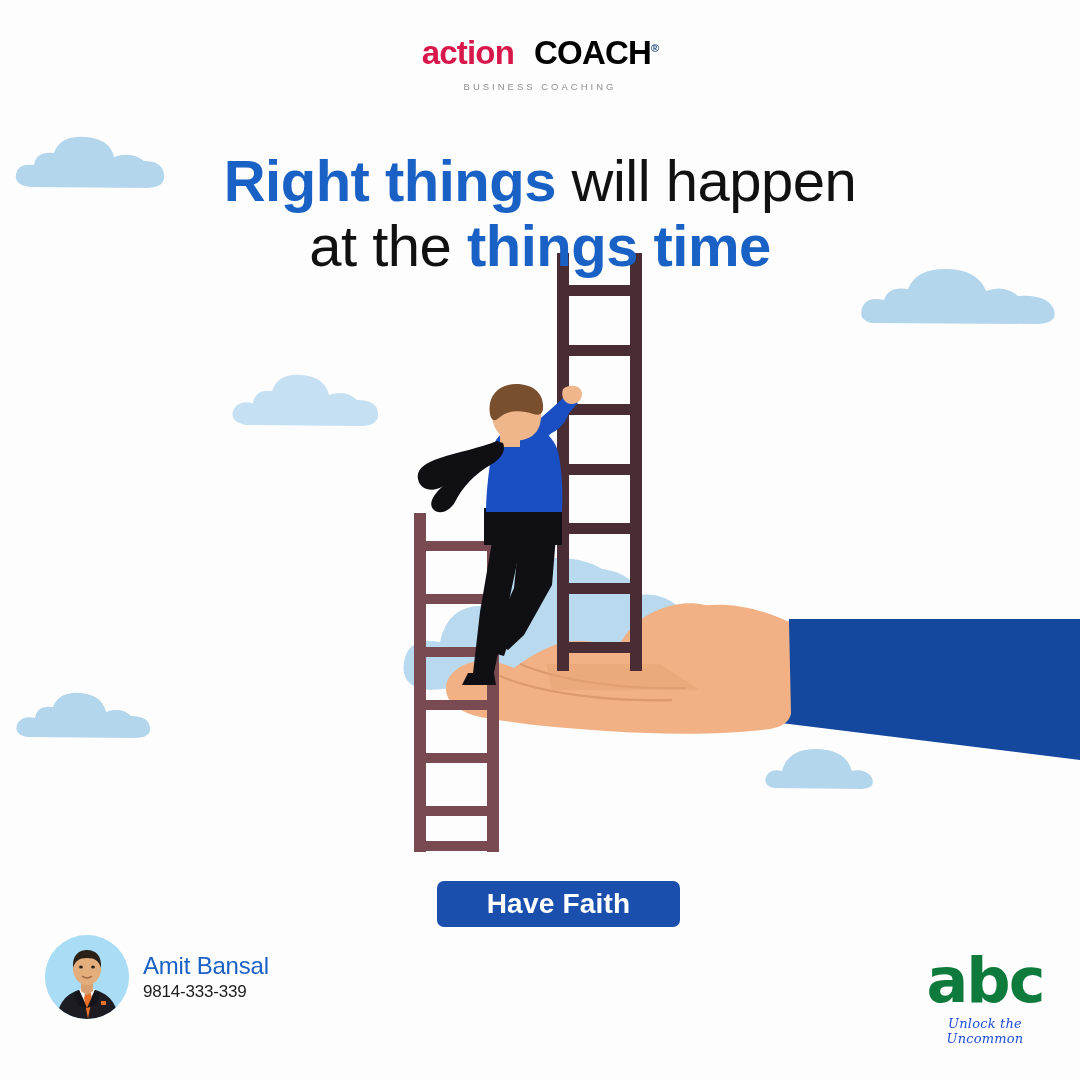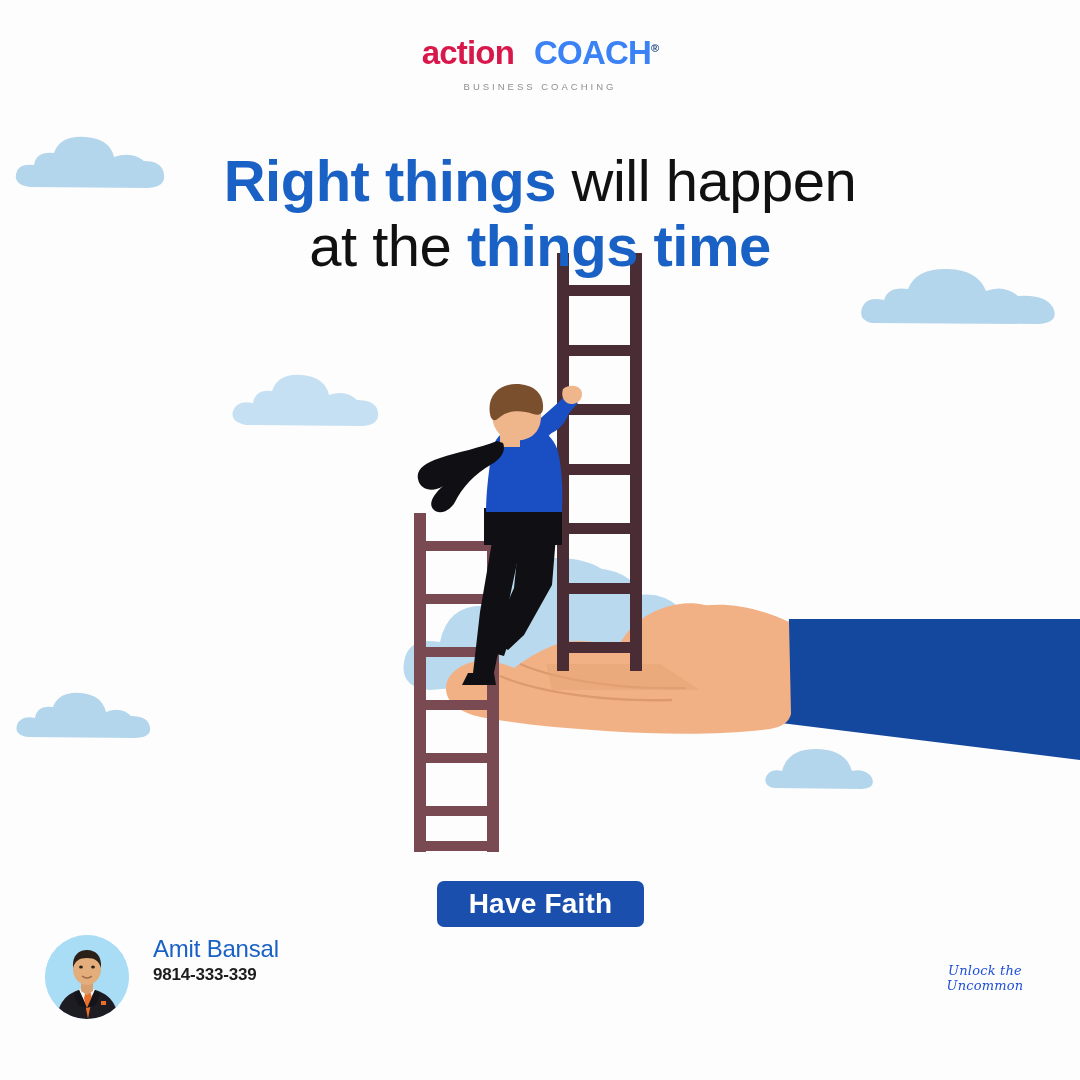--- a/index.html
+++ b/index.html
@@ -30,21 +30,21 @@
     text-align: center;
     line-height: 1;
   }
   .logo-wordmark {
     font-size: 33px;
     font-weight: bold;
     letter-spacing: -0.8px;
     white-space: nowrap;
   }
   .logo-action { color: #d8174a; text-align: right; }
-  .logo-coach  { color: #3b82f6; margin-left: 20px; }
+  .logo-coach  { color: #000000; margin-left: 20px; }
   .logo-reg {
     font-size: 11px;
     color: #16457e;
     vertical-align: super;
   }
   .logo-sub {
     margin-top: 13px;
     font-size: 9.5px;
     letter-spacing: 3.0px;
     color: #8d8f92;
@@ -75,21 +75,21 @@
     left: 0; top: 0;
     width: 1080px; height: 1080px;
   }
   #illustration svg { display: block; }
 
   
   #cta-button {
     position: absolute;
     left: 437px;
     top: 881px;
-    width: 207px;
+    width: 243px;
     height: 46px;
     background: #1b4fae;
     border-radius: 7px;
     border: none;
     color: #ffffff;
     font-size: 28px;
     font-weight: bold;
     letter-spacing: 0.2px;
     cursor: pointer;
     display: flex;
@@ -97,42 +97,43 @@
     justify-content: center;
     font-family: "Liberation Sans", sans-serif;
   }
 
   
   #coach-card {
     position: absolute;
     left: 45px;
     top: 935px;
     display: flex;
-    gap: 24px;
+    align-items: center;
+    gap: 14px;
   }
   #coach-avatar {
     width: 84px; height: 84px;
     border-radius: 50%;
     overflow: hidden;
     background: #a9dcf5;
     position: relative;
     flex: 0 0 auto;
   }
   #coach-avatar svg { display:block; width: 84px; height: 84px; }
   #coach-text { line-height: 1.15; }
   #coach-name {
     font-size: 24px;
     color: #1961c4;
     font-weight: normal;
     letter-spacing: -0.2px;
   }
   #coach-phone {
     font-size: 17px;
     color: #1d1d1d;
-    font-weight: bold;
+    font-weight: normal;
     letter-spacing: -0.2px;
     margin-top: 2px;
   }
 
   
   #abc-logo {
     position: absolute;
     left: 915px;
     top: 955px;
     width: 140px;
@@ -322,16 +323,17 @@
         <rect x="56" y="66" width="5" height="4" fill="#e8702a"></rect>
       </svg>
     </div>
     <div id="coach-text">
       <div id="coach-name">Amit Bansal</div>
       <div id="coach-phone">9814-333-339</div>
     </div>
   </div>
 
   <div id="abc-logo">
+    <div id="abc-wordmark">abc</div>
     <div id="abc-tagline">Unlock the Uncommon</div>
   </div>
 
 </div>
 
 </body></html>

